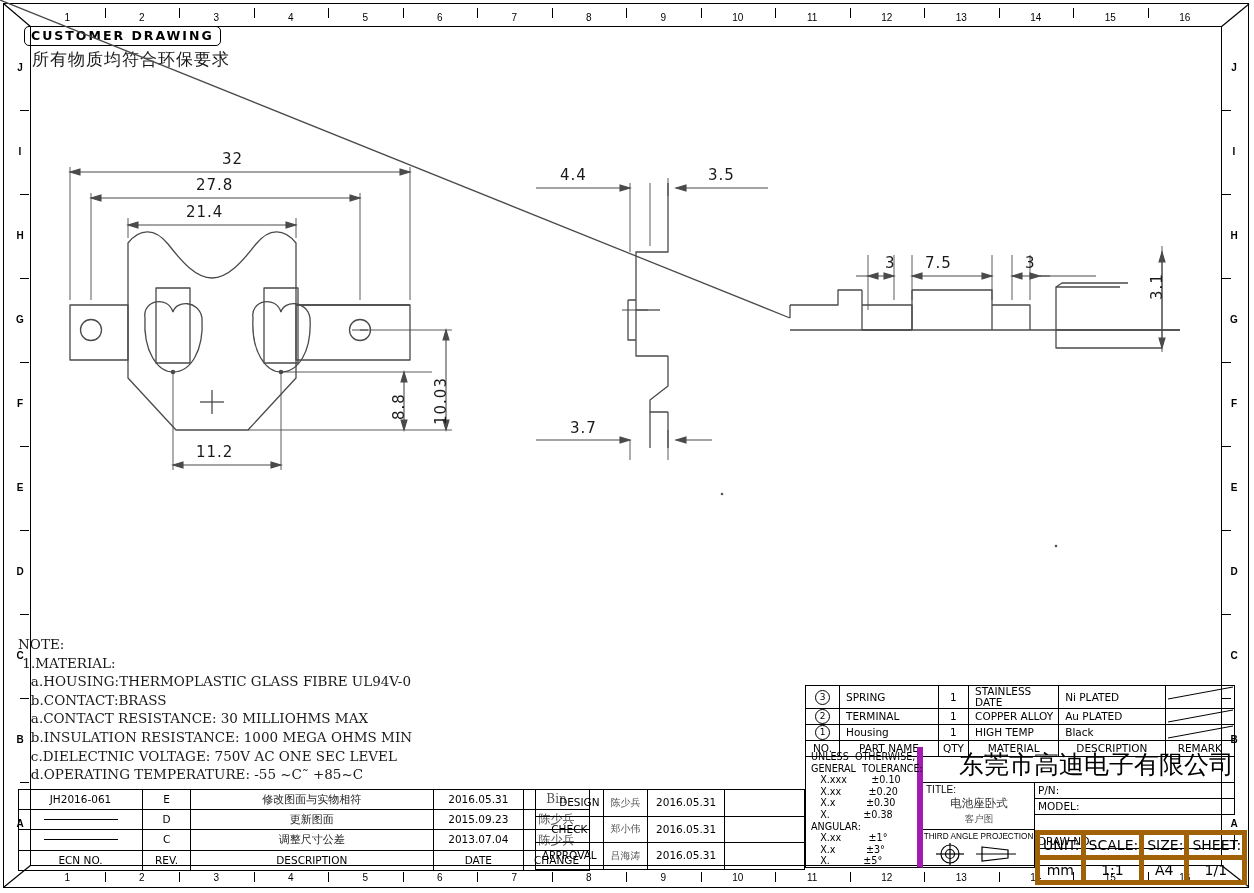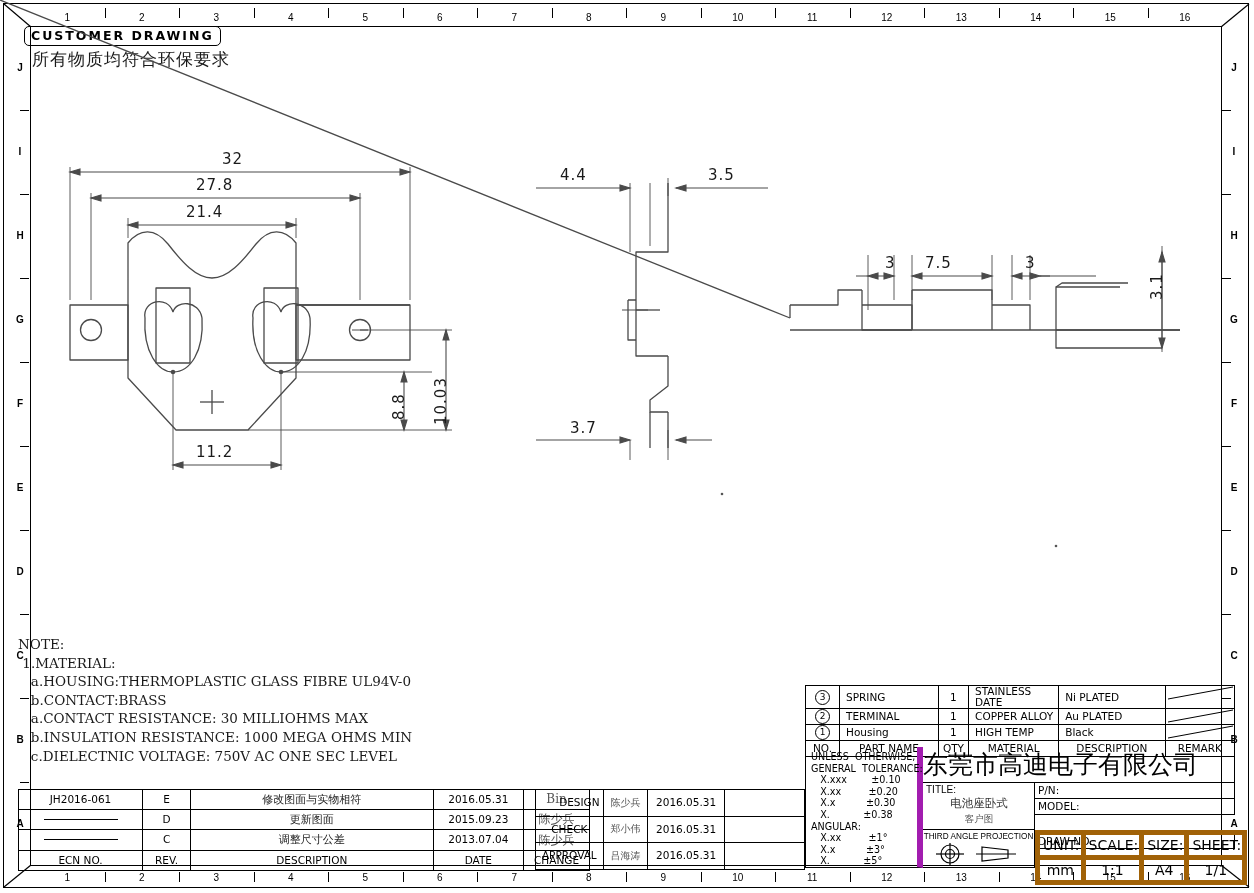--- a/index.html
+++ b/index.html
@@ -66,21 +66,21 @@
   
   #tolblk{position:absolute;left:805px;top:747px;width:118px;height:121px;
       border-left:1px solid #000;border-right:6px solid #a21caf;
       border-bottom:1px solid #000;box-sizing:border-box;
       font-size:9.6px;font-family:"DejaVu Sans",sans-serif;
       padding:4px 0 0 5px;line-height:11.6px;white-space:pre;}
 
   
   #companybox{position:absolute;left:923px;top:747px;width:312px;height:36px;
       border-right:1px solid #000;border-bottom:1px solid #000;box-sizing:border-box;
-      display:flex;align-items:center;justify-content:flex-start;}
+      display:flex;align-items:center;justify-content:flex-end;}
   #companyname{font-size:25px;font-family:"DejaVu Sans",sans-serif;
       letter-spacing:0px;white-space:nowrap;}
 
   #titlecell{position:absolute;left:923px;top:783px;width:112px;height:47px;
       border-right:1px solid #000;border-bottom:1px solid #000;box-sizing:border-box;}
   #titlecell .lbl{position:absolute;left:3px;top:1px;font-size:10px;}
   #titlecell .v1{position:absolute;left:0;top:13px;width:112px;text-align:center;
       font-size:11.5px;font-family:"DejaVu Serif",serif;color:#333;}
   #titlecell .v2{position:absolute;left:0;top:30px;width:112px;text-align:center;
       font-size:9.5px;font-family:"DejaVu Serif",serif;color:#555;}
@@ -418,21 +418,21 @@
 
   <div class="dim" style="left:560px;top:166px;">4.4</div>
   <div class="dim" style="left:708px;top:166px;">3.5</div>
   <div class="dim" style="left:570px;top:419px;">3.7</div>
 
   <div class="dim" style="left:885px;top:254px;">3</div>
   <div class="dim" style="left:925px;top:254px;">7.5</div>
   <div class="dim" style="left:1025px;top:254px;">3</div>
   <div class="dimv" style="left:1148px;top:300px;">3.1</div>
 
-  <div id="notes"><div>NOTE:</div><div> 1.MATERIAL:</div><div>   a.HOUSING:THERMOPLASTIC GLASS FIBRE UL94V-0</div><div>   b.CONTACT:BRASS</div><div>   a.CONTACT RESISTANCE: 30 MILLIOHMS MAX</div><div>   b.INSULATION RESISTANCE: 1000 MEGA OHMS MIN</div><div>   c.DIELECTNIC VOLTAGE: 750V AC ONE SEC LEVEL</div></div>
+  <div id="notes"><div>NOTE:</div><div> 1.MATERIAL:</div><div>   a.HOUSING:THERMOPLASTIC GLASS FIBRE UL94V-0</div><div>   b.CONTACT:BRASS</div><div>   a.CONTACT RESISTANCE: 30 MILLIOHMS MAX</div><div>   b.INSULATION RESISTANCE: 1000 MEGA OHMS MIN</div><div>   c.DIELECTNIC VOLTAGE: 750V AC ONE SEC LEVEL</div><div>   d.OPERATING TEMPERATURE: -55 ~C˜ +85~C</div></div>
 
   <table class="tb" id="bom">
     <tbody id="bom-body">
         <tr>
           <td><span class="circnum">3</span></td>
           <td class="lft">SPRING</td>
           <td>1</td>
           <td class="lft">STAINLESS  DATE</td>
           <td class="lft">Ni  PLATED</td>
           <td class="diag">

